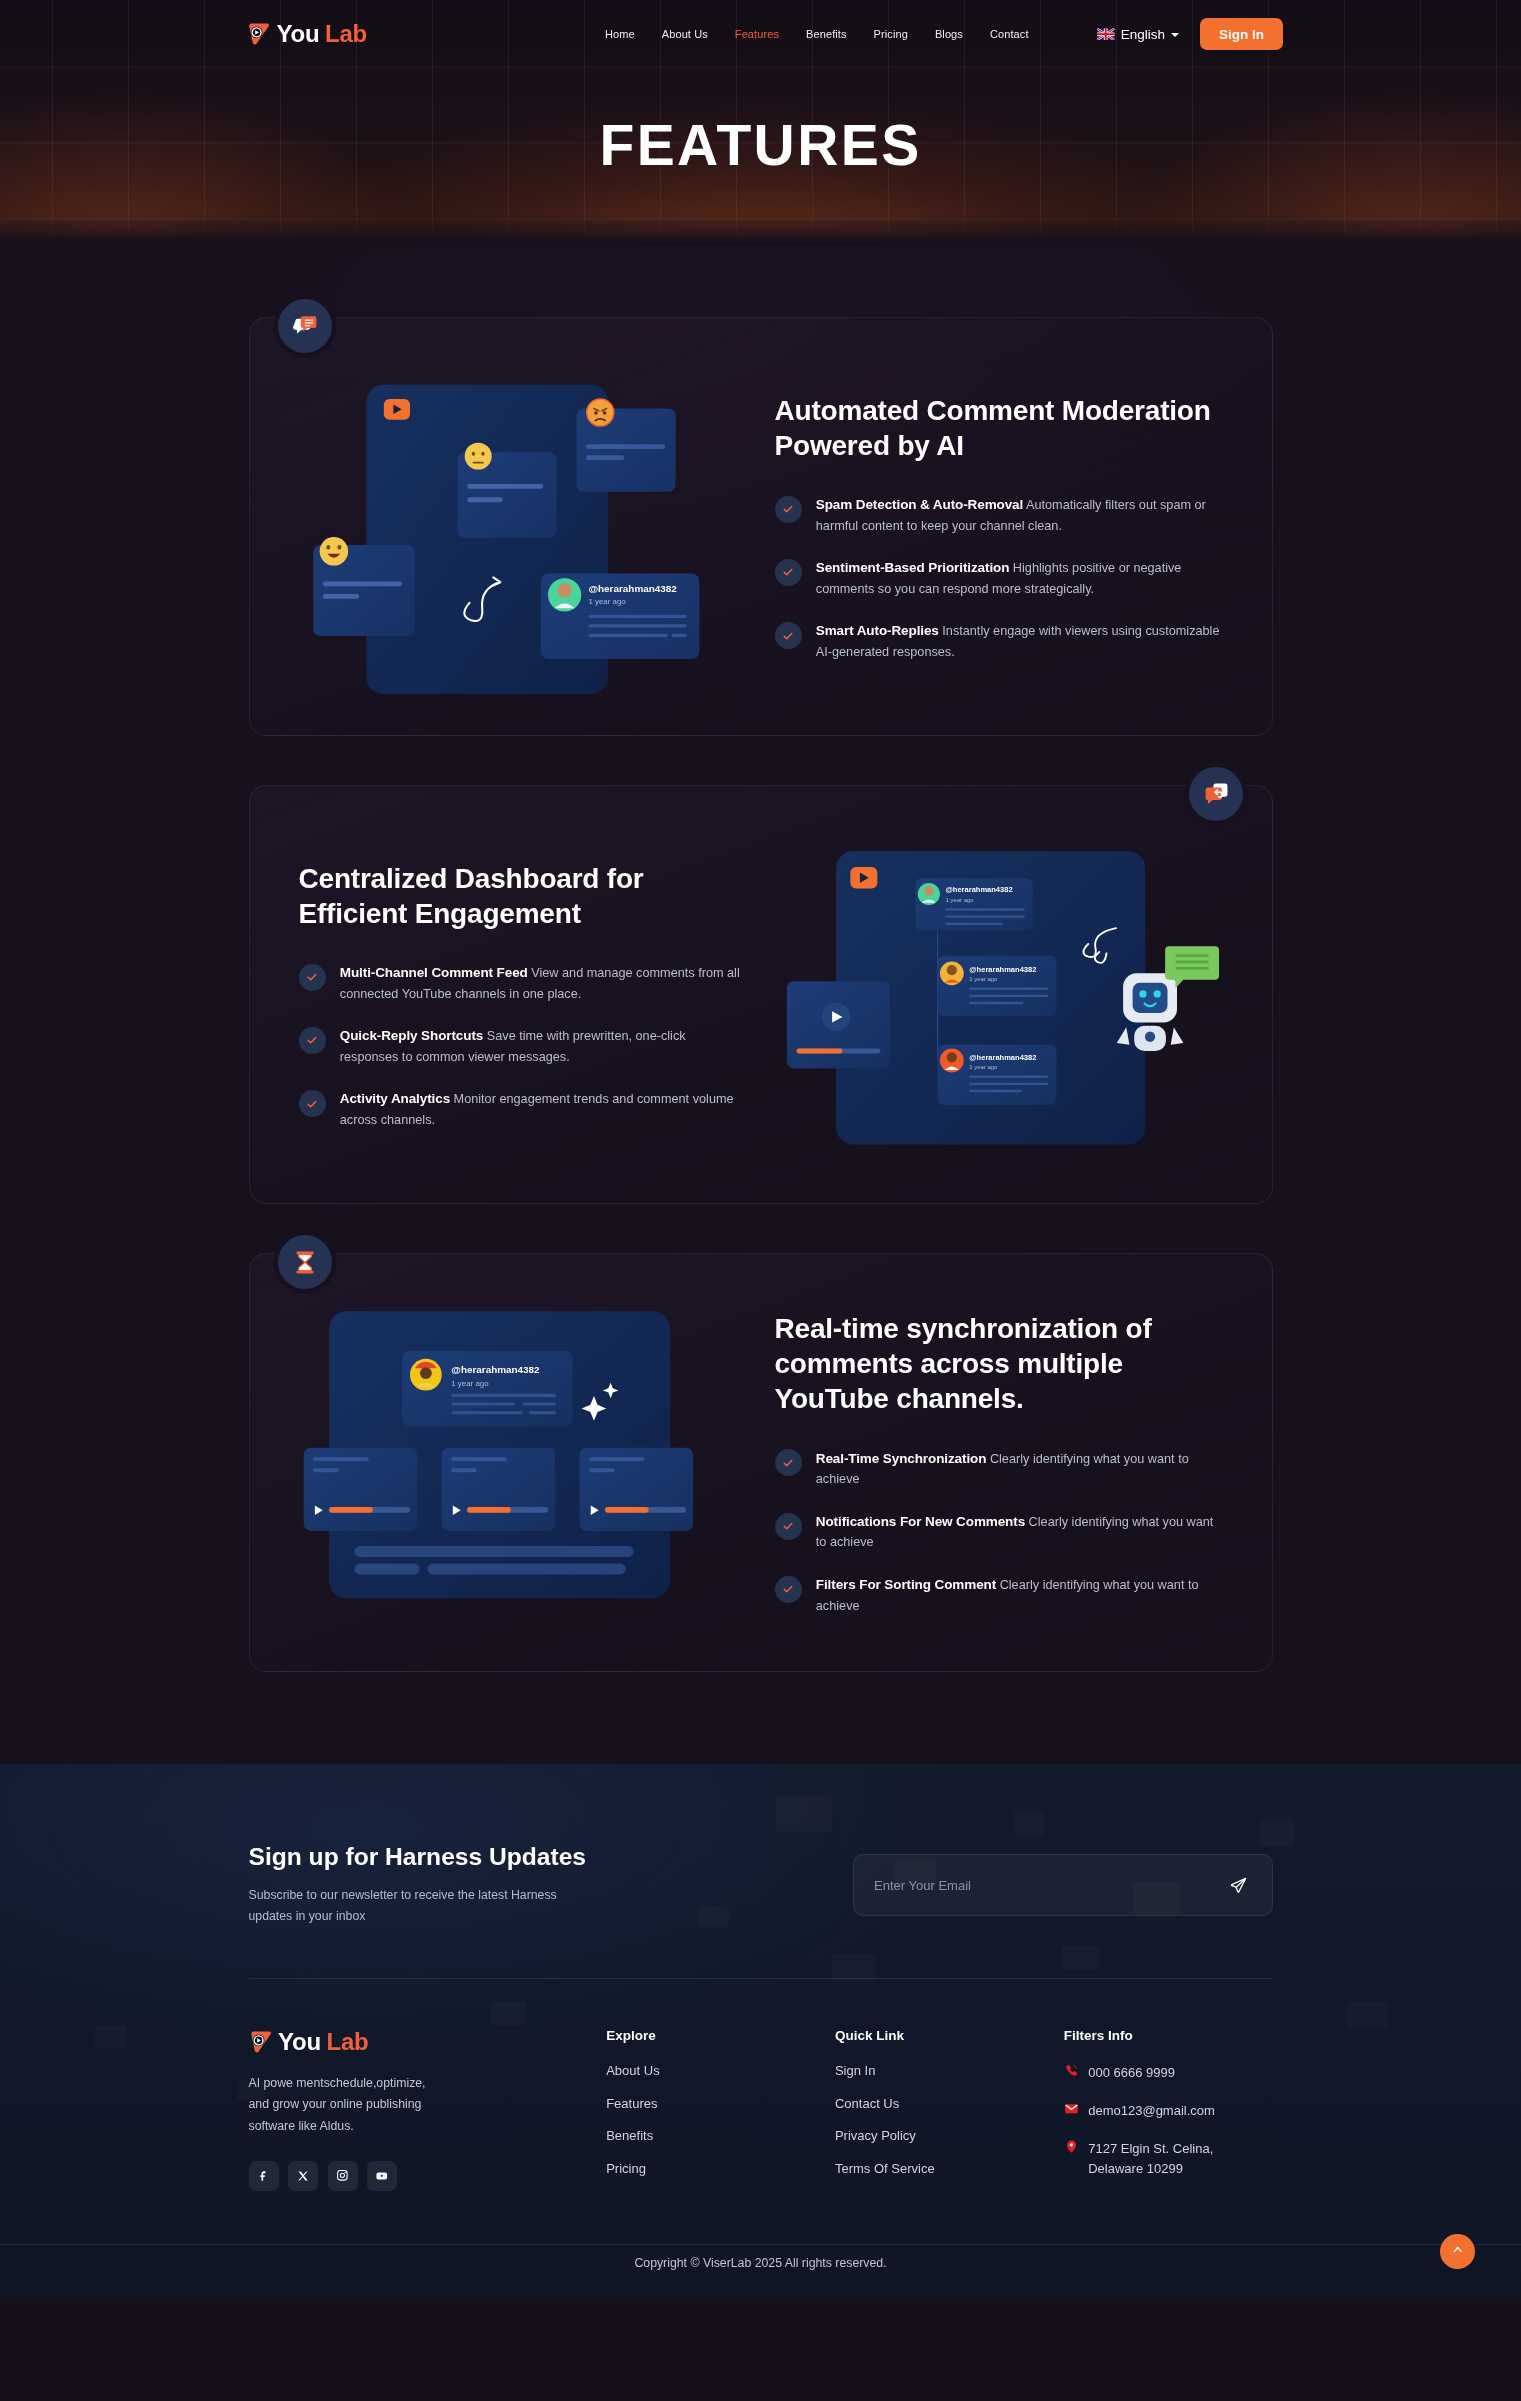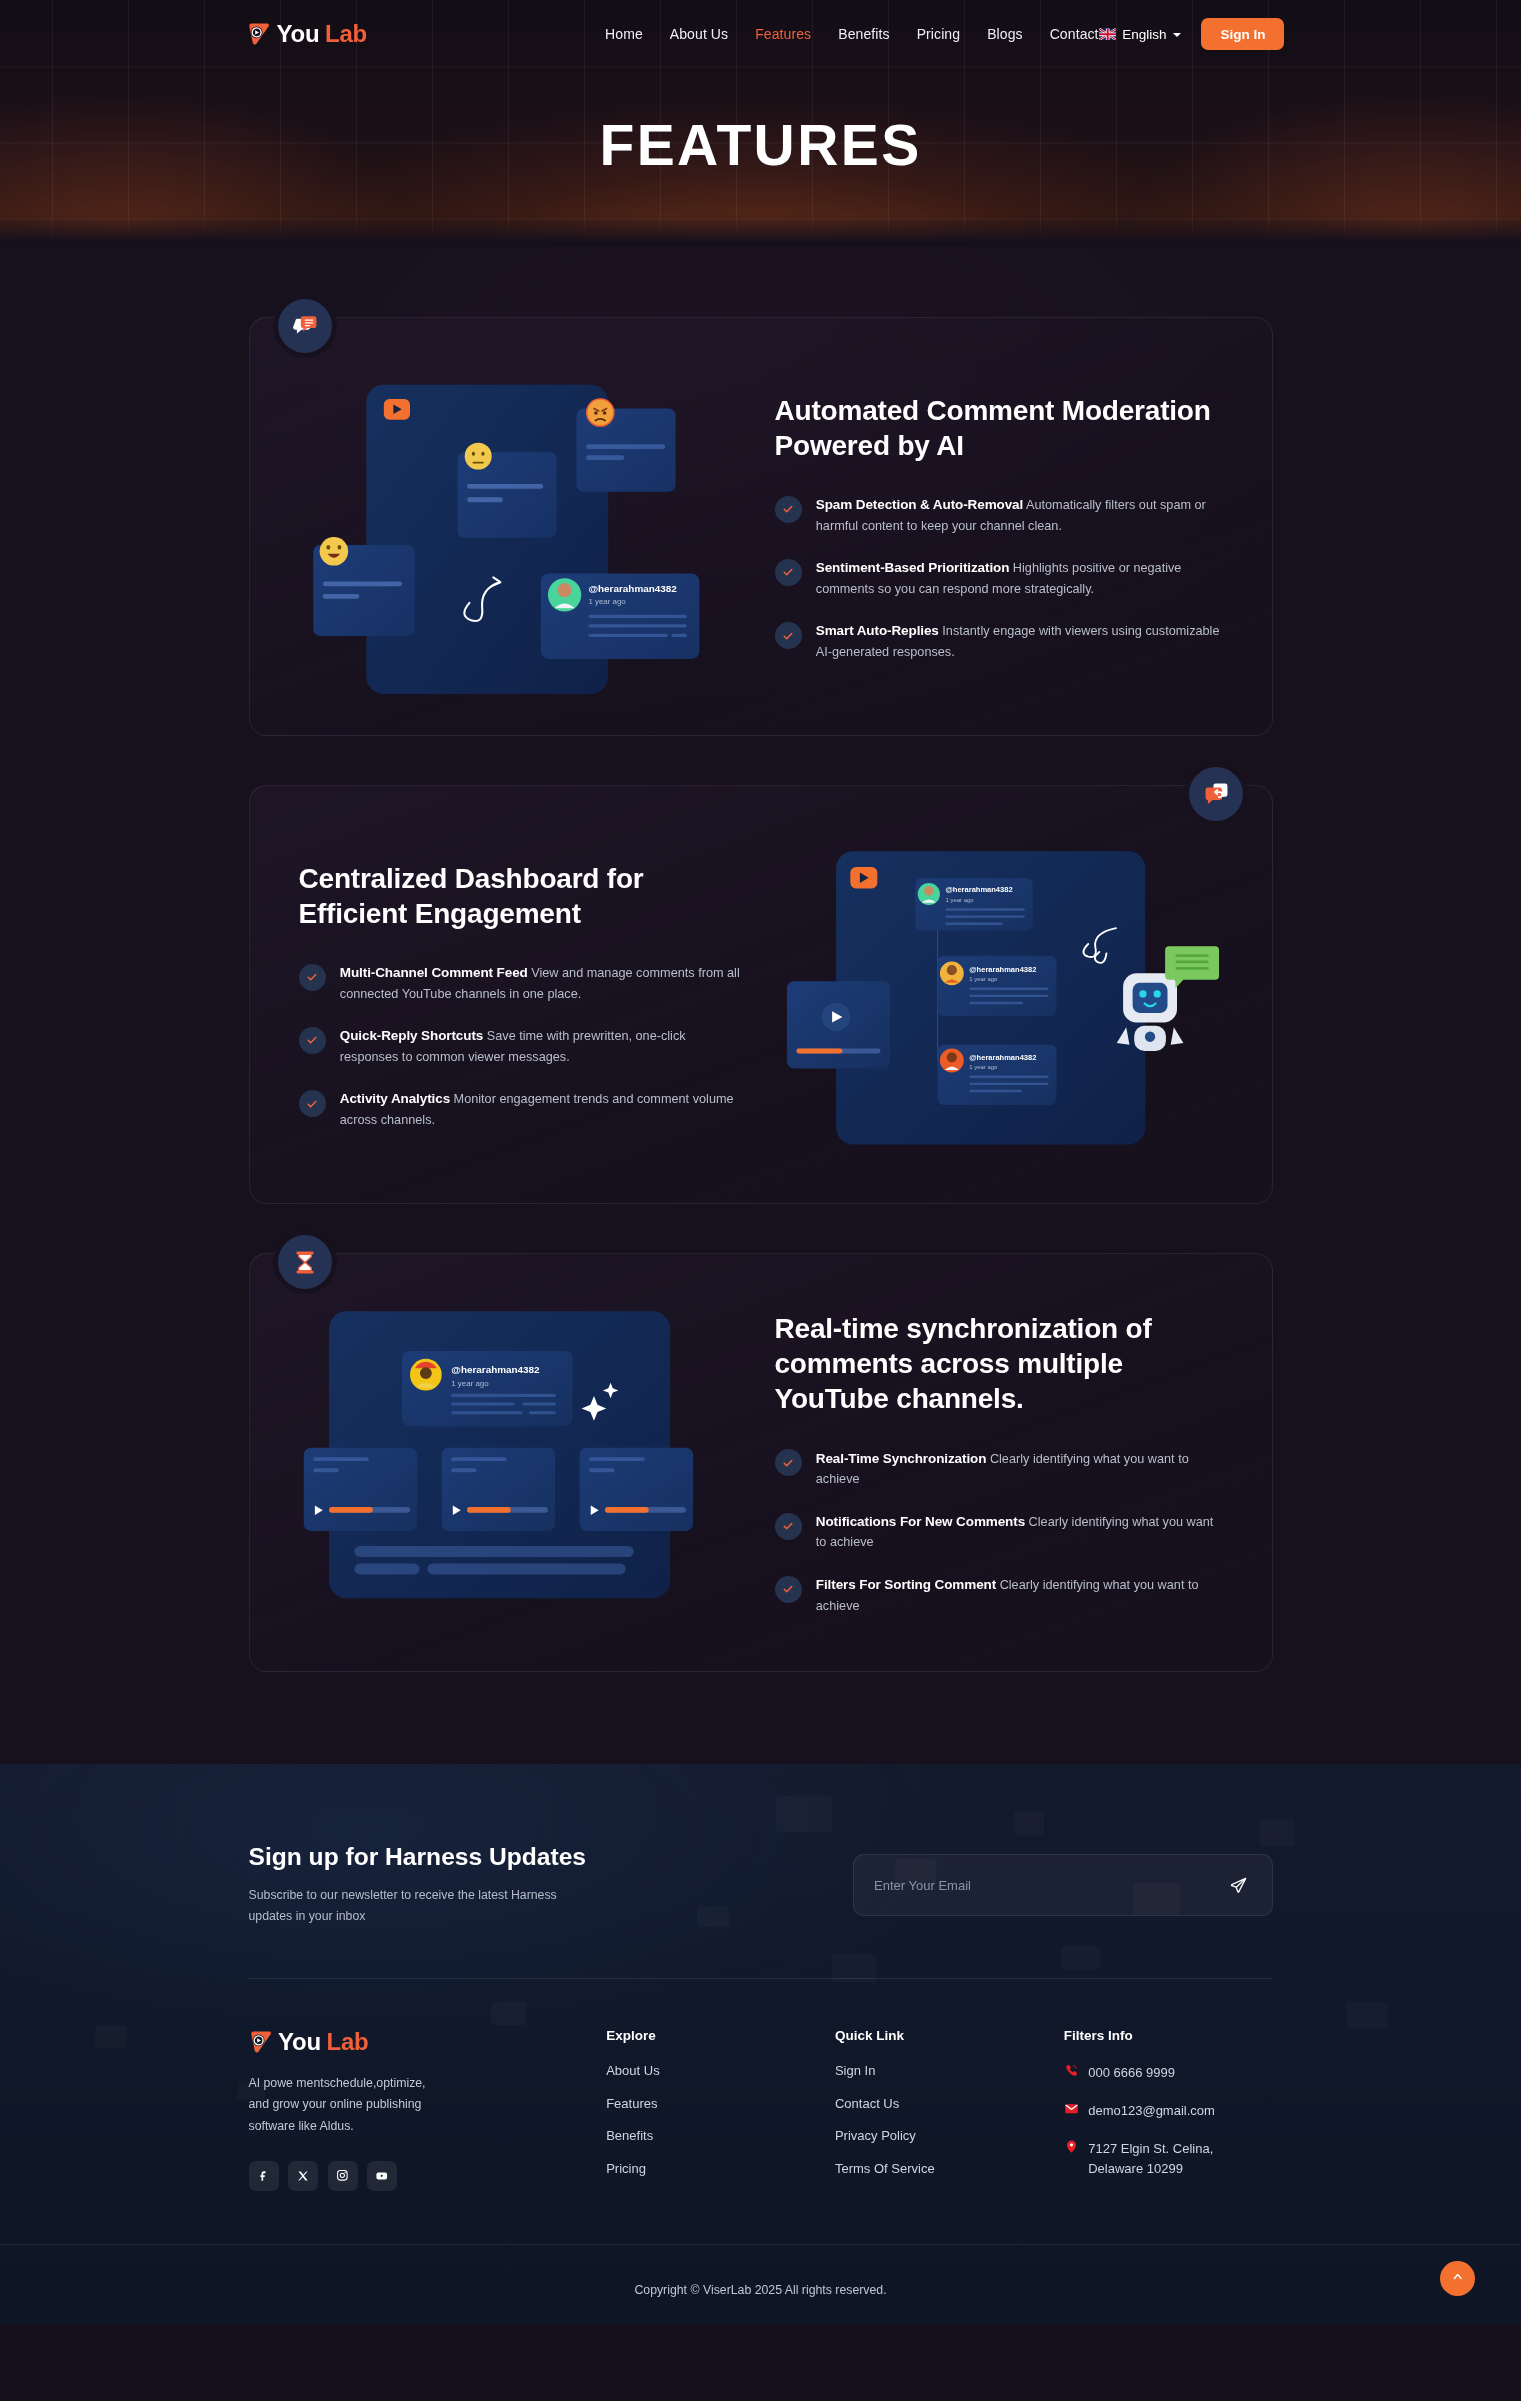--- a/index.html
+++ b/index.html
@@ -52,21 +52,21 @@
   }
   .logo-mark { display:block; }
   .logo-you { color: #ffffff; }
   .logo-lab { color: #f0603a; }
 
   .nav-links {
     display: flex; align-items: center; gap: 27px;
     margin-left: 238px;
   }
   .nav-link {
-    color: #eef0f4; font-size: 14px; font-weight: 500;
+    color: #eef0f4; font-size: 11px; font-weight: 500;
     text-decoration: none; white-space: nowrap;
     letter-spacing: 0.1px;
   }
   .nav-link.active { color: #f0603a; }
 
   .nav-right { margin-left: auto; display: flex; align-items: center; gap: 20.6px; }
   .lang-select {
     display: flex; align-items: center; gap: 6.3px;
     color: #ffffff; font-size: 13.5px; font-weight: 500; cursor: pointer;
   }
@@ -208,21 +208,21 @@
   .fcol-title { color: #ffffff; font-size: 13.5px; font-weight: 700; margin-bottom: 20.6px; }
   .fcol ul { list-style: none; }
   .fcol li { margin-bottom: 17.4px; }
   .fcol a { color: #d0d6e2; font-size: 13px; text-decoration: none; }
   .contact-li { display: flex; gap: 9.5px; align-items: flex-start; }
   .contact-li span.ctext { color: #d0d6e2; font-size: 13px; line-height: 1.55; max-width: 151px; display:block; }
 
   .copyright {
     position: relative; z-index: 2;
     border-top: 0.8px solid rgba(255,255,255,0.08);
-    padding: 38px 0 27px 0;
+    padding: 11px 0 27px 0;
     text-align: center;
     color: #c0c7d4; font-size: 12.3px;
   }
   .totop {
     position: absolute; right: 46px; bottom: 28.5px; z-index: 6;
     width: 35px; height: 35px; border-radius: 50%;
     background: #f4702f; border: none; cursor: pointer;
     display: flex; align-items: center; justify-content: center;
   }
 

